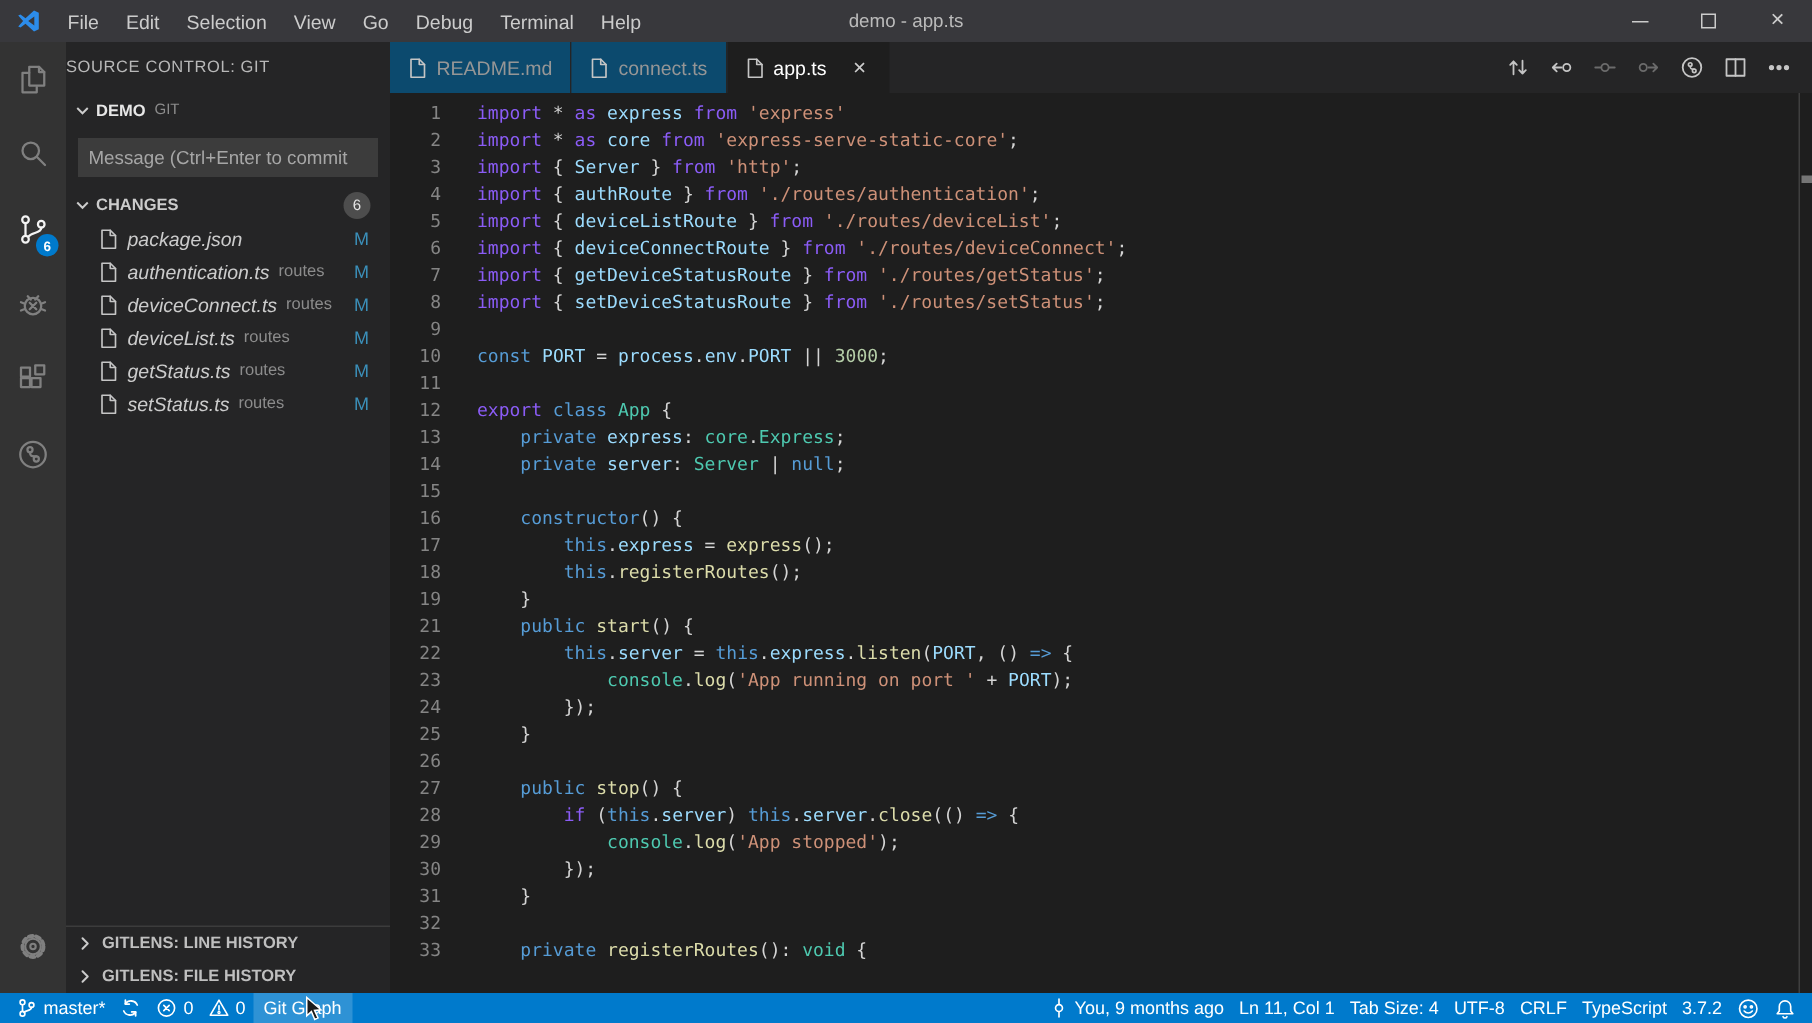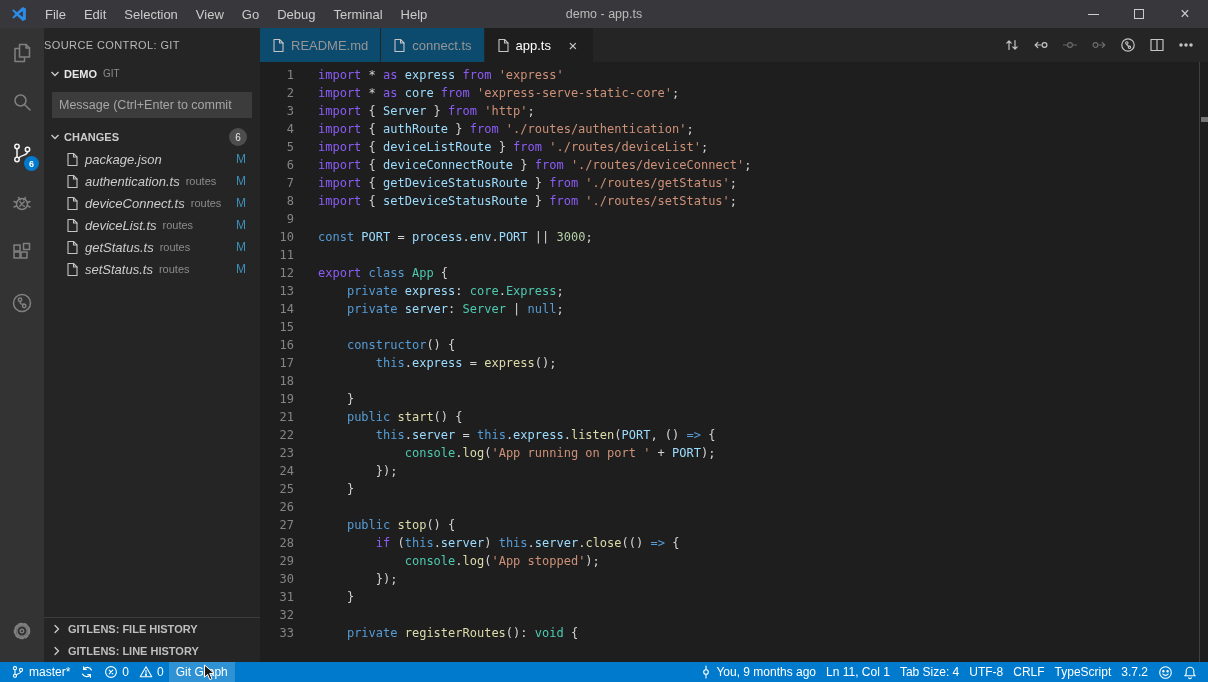--- a/index.html
+++ b/index.html
@@ -265,29 +265,29 @@
           <span class="file-status">M</span>
         </div>
       </div>
     <div class="sidebar-bottom" id="sidebar-bottom">
         <div class="panel-row">
           <span class="icon">
             <svg width="14" height="14" viewBox="0 0 14 14" fill="none" stroke="#CCCCCC" stroke-width="1.5" stroke-linecap="round" stroke-linejoin="round">
               <polyline points="5,3.5 8.5,7 5,10.5" stroke-width="1.3"></polyline>
             </svg>
           </span>
-          <span class="panel-label">GITLENS: FILE HISTORY</span>
+          <span class="panel-label">GITLENS: LINE HISTORY</span>
         </div>
         <div class="panel-row">
           <span class="icon">
             <svg width="14" height="14" viewBox="0 0 14 14" fill="none" stroke="#CCCCCC" stroke-width="1.5" stroke-linecap="round" stroke-linejoin="round">
               <polyline points="5,3.5 8.5,7 5,10.5" stroke-width="1.3"></polyline>
             </svg>
           </span>
-          <span class="panel-label">GITLENS: LINE HISTORY</span>
+          <span class="panel-label">GITLENS: FILE HISTORY</span>
         </div>
       </div>
   </div>
 
   <div class="editor-area">
     <div class="tabbar">
       <div id="tabs" style="display:flex;">
           <div class="tab">
             <span class="icon">
               <svg width="13" height="15" viewBox="0 0 13 15" fill="none" stroke="#C5C5C5" stroke-width="1.5" stroke-linecap="round" stroke-linejoin="round">
@@ -429,20 +429,21 @@
         <div class="code-line">
           <span class="ln">16</span>
           <span class="lt"><span class="tk-punc">    </span><span class="tk-kw">constructor</span><span class="tk-punc">() {</span></span>
         </div>
         <div class="code-line">
           <span class="ln">17</span>
           <span class="lt"><span class="tk-punc">        </span><span class="tk-kw">this</span><span class="tk-punc">.</span><span class="tk-var">express </span><span class="tk-punc">= </span><span class="tk-fn">express</span><span class="tk-punc">();</span></span>
         </div>
         <div class="code-line">
           <span class="ln">18</span>
+          <span class="lt"><span class="tk-punc">        </span><span class="tk-kw">this</span><span class="tk-punc">.</span><span class="tk-fn">registerRoutes</span><span class="tk-punc">();</span></span>
         </div>
         <div class="code-line">
           <span class="ln">19</span>
           <span class="lt"><span class="tk-punc">    }</span></span>
         </div>
         <div class="code-line">
           <span class="ln">21</span>
           <span class="lt"><span class="tk-punc">    </span><span class="tk-kw">public </span><span class="tk-fn">start</span><span class="tk-punc">() {</span></span>
         </div>
         <div class="code-line">

